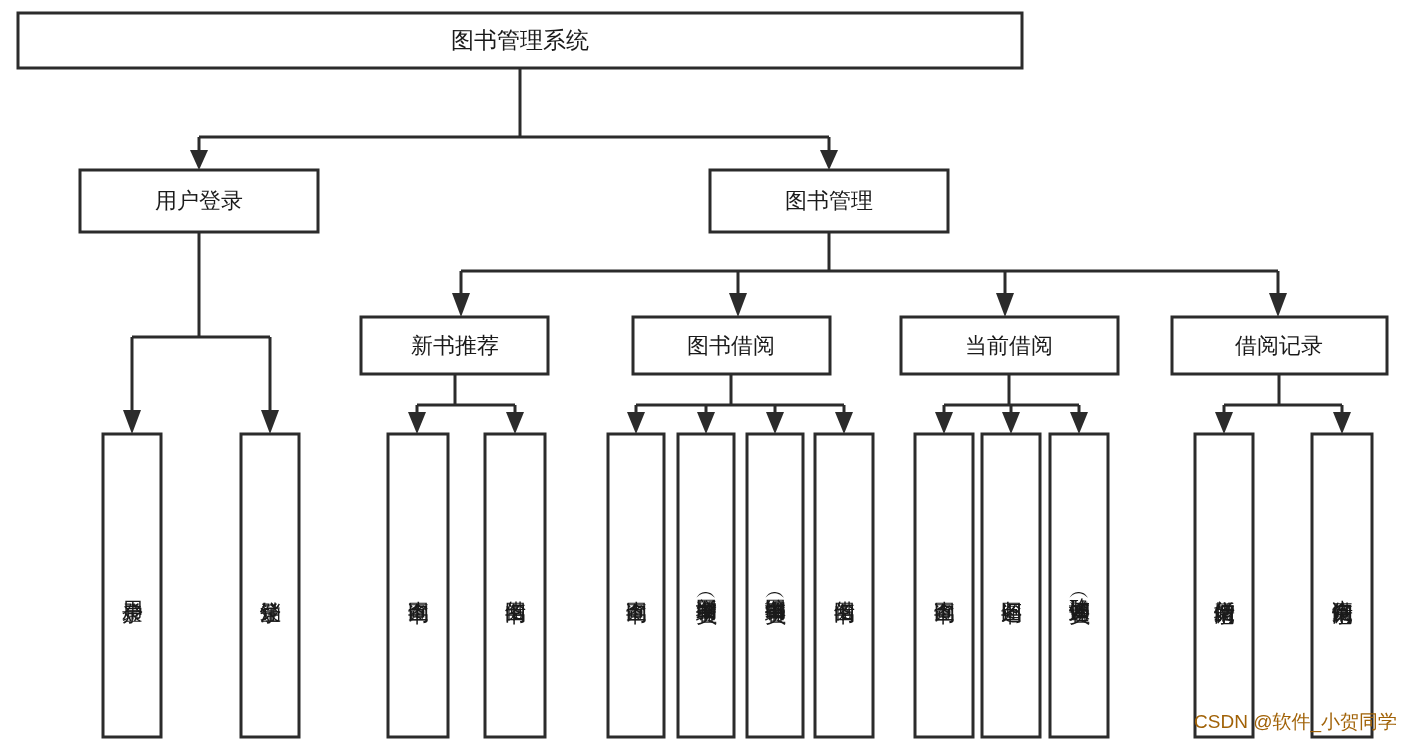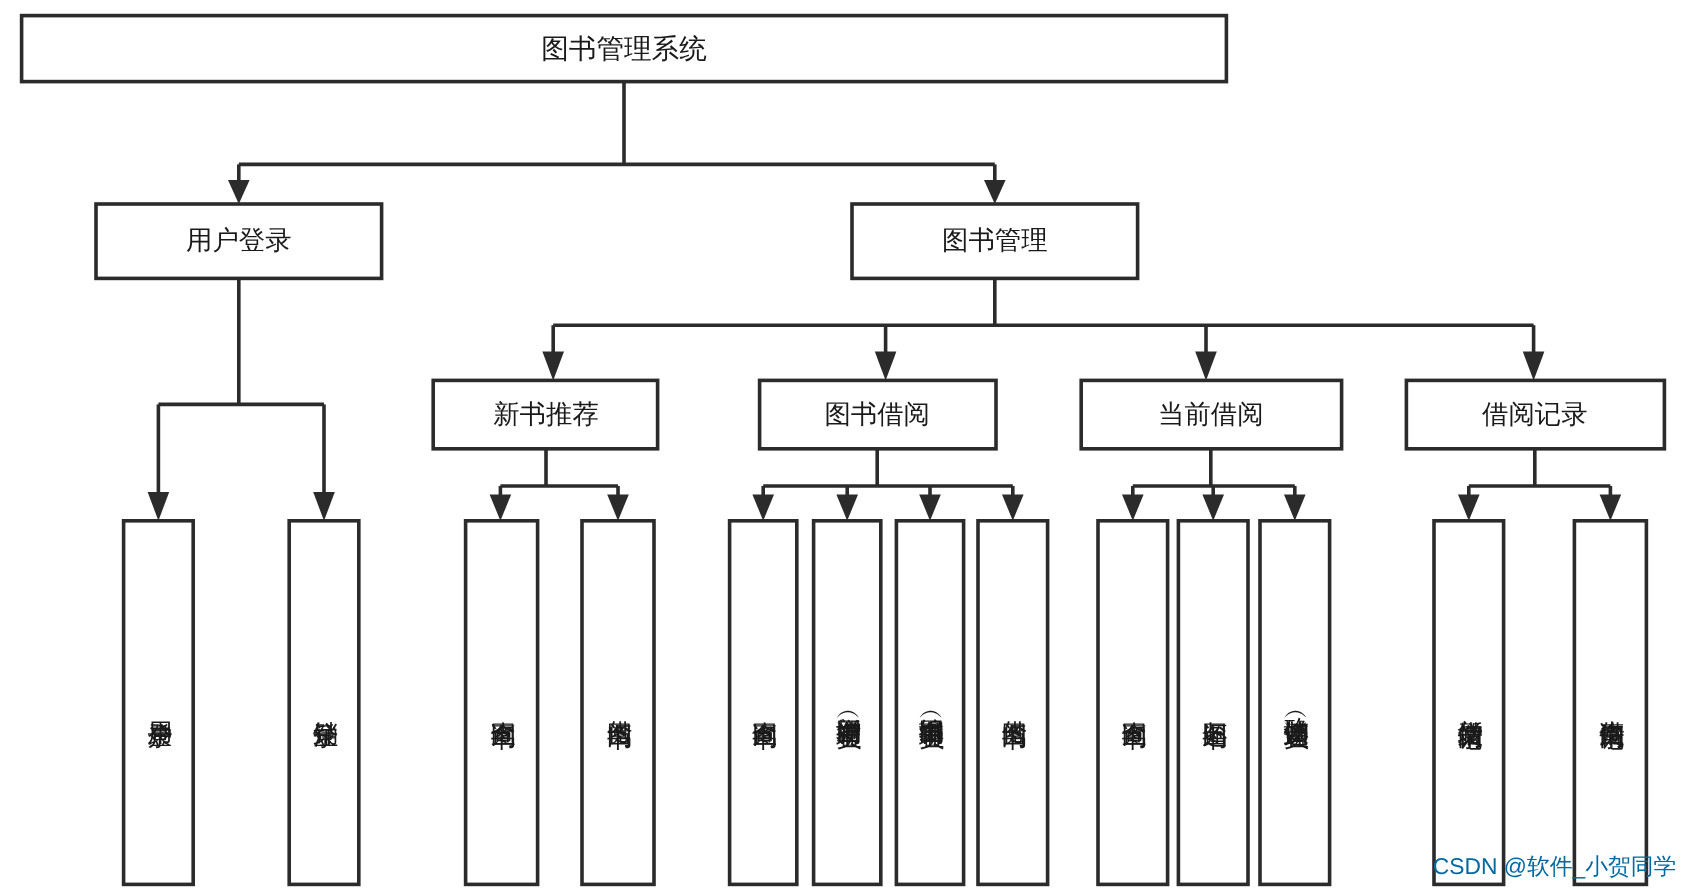--- a/index.html
+++ b/index.html
@@ -65,21 +65,21 @@
     text-align: center;
     white-space: nowrap;
     pointer-events: none;
   }
   .watermark {
     position: absolute;
     right: 8px;
     bottom: 4px;
     font-family: "Liberation Sans", "DejaVu Sans", sans-serif;
     font-size: 19px;
-    color: #0369a1;
+    color: #a16207;
     white-space: nowrap;
   }
 </style>
 </head>
 <body>
 
 <div id="diagram-root">
 
   <svg class="tree" viewBox="0 0 1405 747">
 

